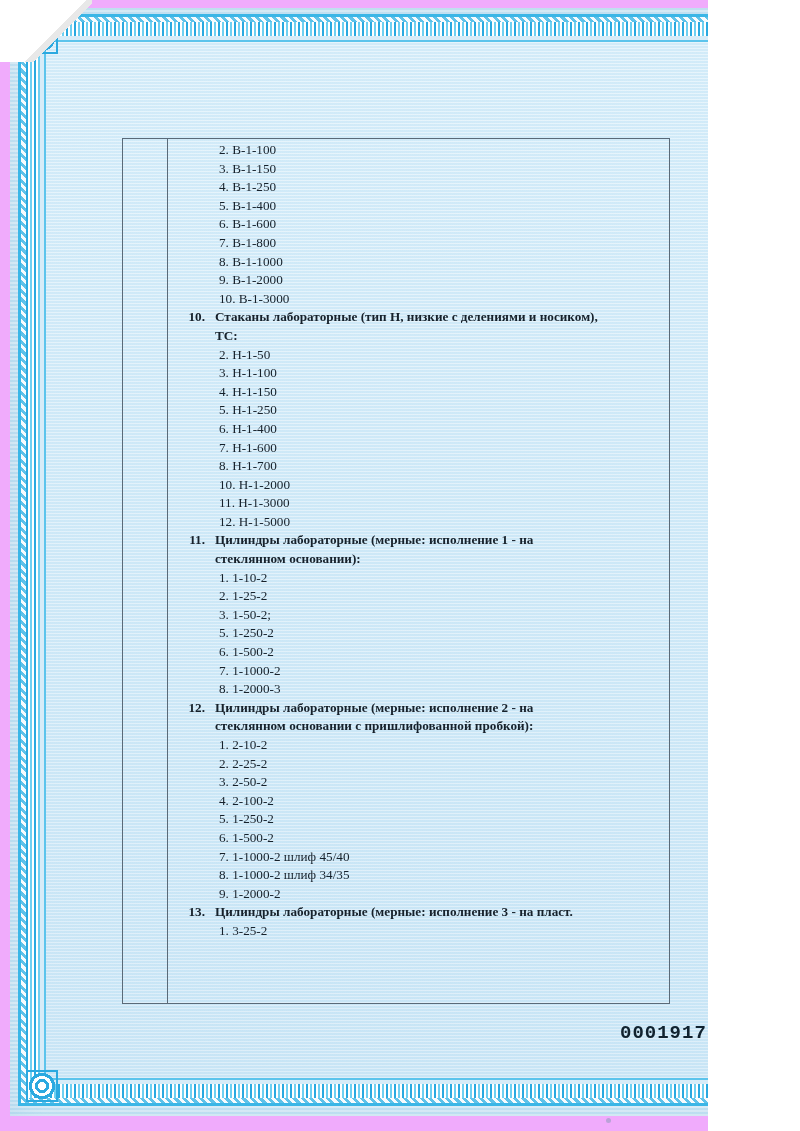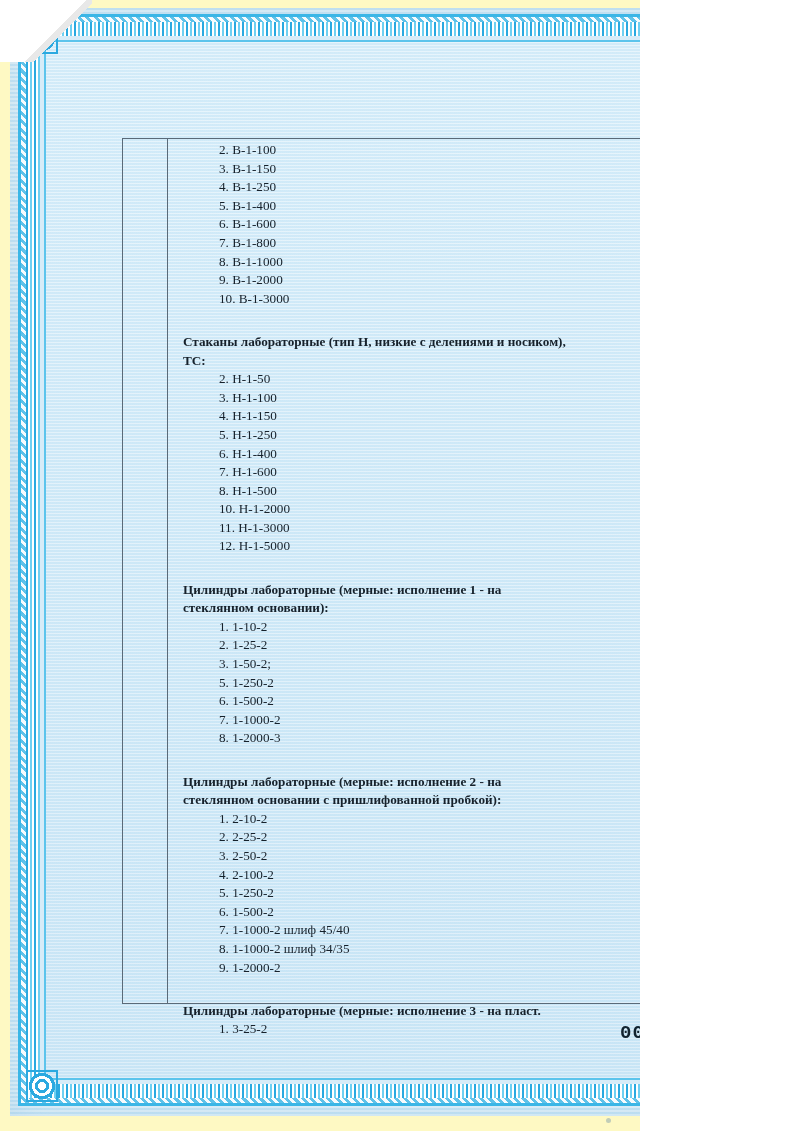--- a/index.html
+++ b/index.html
@@ -10,23 +10,23 @@
   body {
     width: 800px;
     height: 1131px;
     font-family: "Liberation Serif", serif;
     overflow: hidden;
   }
 
   
   .page {
     position: relative;
-    width: 640px;
+    width: 708px;
     height: 1131px;
-    background: #fef9c3;
+    background: #f0abfc;
     overflow: hidden;
   }
 
   
   .paper {
     position: absolute;
     left: 10px;
     top: 8px;
     width: 778px;
     height: 1108px;
@@ -148,21 +148,20 @@
   }
   .item.sub {
     padding-left: 40px;
   }
   .item.head {
     font-weight: bold;
     padding-left: 0;
     white-space: normal;
     display: flex;
     gap: 6px;
-    flex-direction: column;
   }
   .item.head .num {
     min-width: 26px;
     text-align: right;
   }
   .item.head .txt {
     display: block;
     padding-left: 4px;
     text-indent: 0;
   }
@@ -221,21 +220,21 @@
         <div class="item head">
           <span class="num">10.</span>
           <span class="txt"><span class="l1">Стаканы лабораторные (тип Н, низкие с делениями и носиком),</span><span class="l2">ТС:</span></span>
         </div>
         <div class="item sub">2. Н-1-50</div>
         <div class="item sub">3. Н-1-100</div>
         <div class="item sub">4. Н-1-150</div>
         <div class="item sub">5. Н-1-250</div>
         <div class="item sub">6. Н-1-400</div>
         <div class="item sub">7. Н-1-600</div>
-        <div class="item sub">8. Н-1-500</div>
+        <div class="item sub">8. Н-1-700</div>
         <div class="item sub">10. Н-1-2000</div>
         <div class="item sub">11. Н-1-3000</div>
         <div class="item sub">12. Н-1-5000</div>
         <div class="item head">
           <span class="num">11.</span>
           <span class="txt"><span class="l1">Цилиндры лабораторные (мерные: исполнение 1 - на</span><span class="l2">стеклянном основании):</span></span>
         </div>
         <div class="item sub">1. 1-10-2</div>
         <div class="item sub">2. 1-25-2</div>
         <div class="item sub">3. 1-50-2;</div>

